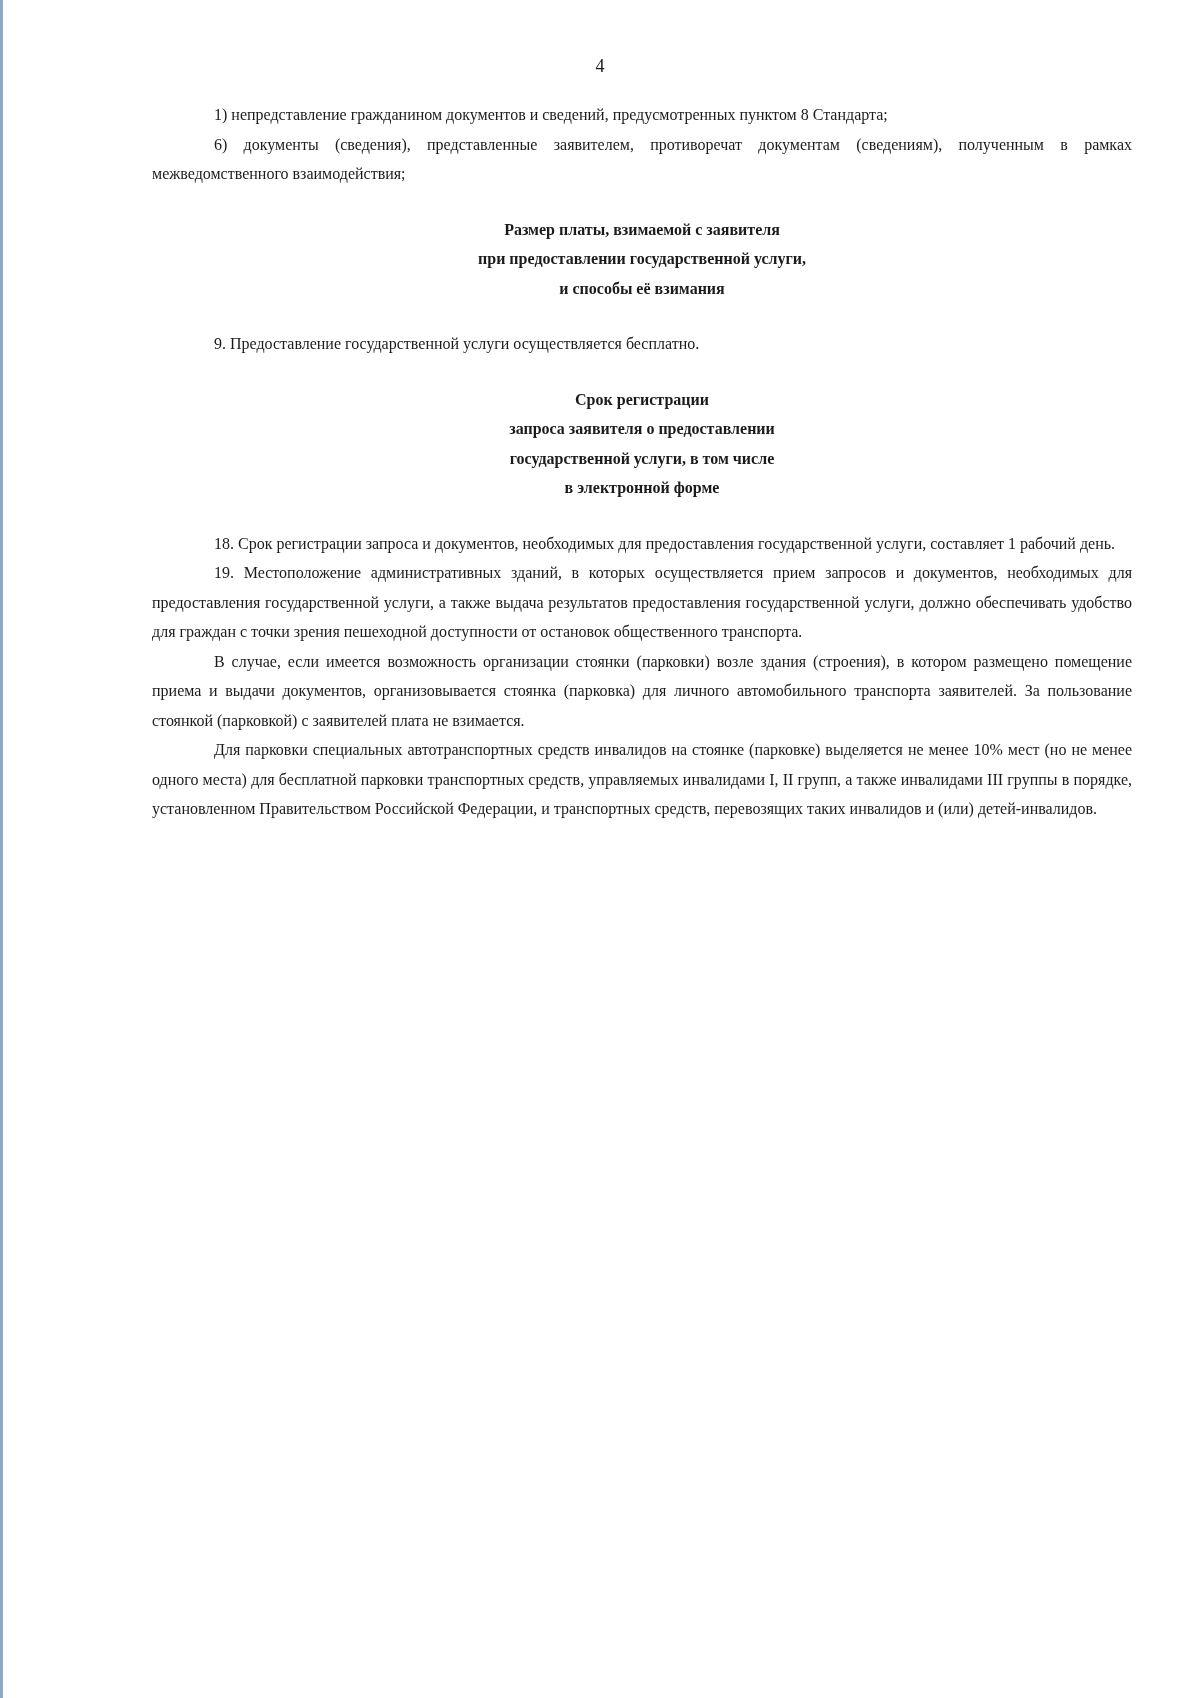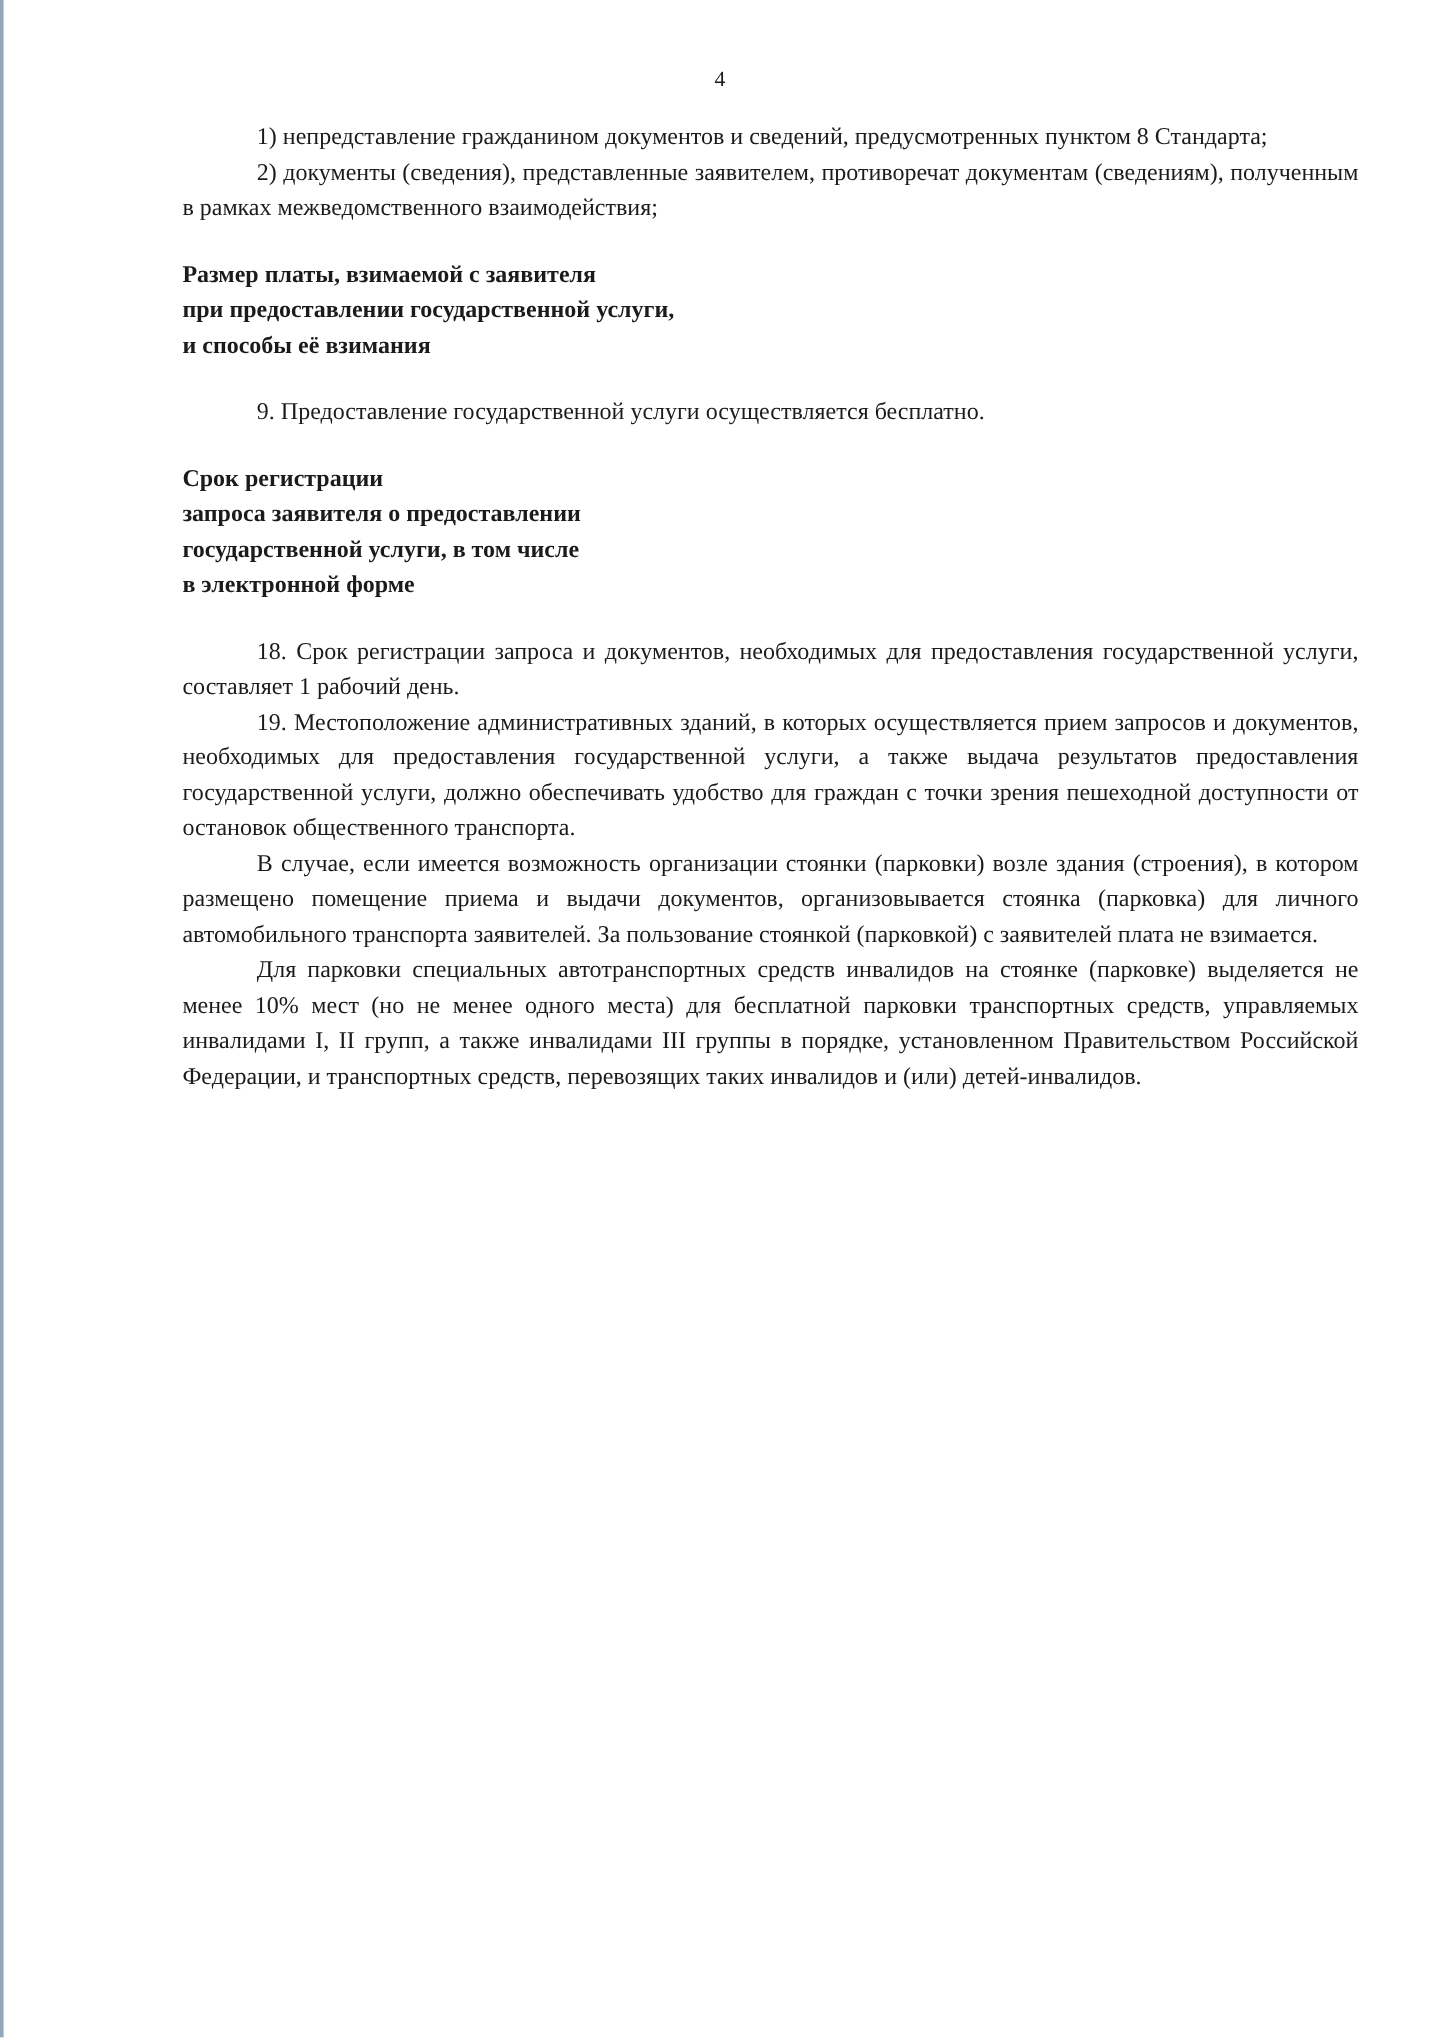--- a/index.html
+++ b/index.html
@@ -24,46 +24,47 @@
     background: #93a7bd;
   }
   .page-number {
     padding-top: 56px;
     text-align: center;
     font-size: 18px;
     line-height: 20px;
   }
   .content {
     padding: 24px 68px 0 152px;
-    font-size: 20px;
+    font-size: 16px;
     line-height: 29.5px;
   }
   .para {
     margin: 0;
     text-align: justify;
     text-indent: 62px;
   }
   .heading {
     margin: 26px 0;
     font-weight: bold;
+    text-align: center;
     text-indent: 0;
     white-space: pre-line;
   }
 </style>
 </head>
 <body>
 
 <div class="page">
   <div class="edge-line"></div>
 
   <div class="page-number">4</div>
 
   <div class="content">
     <p class="para">1) непредставление гражданином документов и сведений, предусмотренных пунктом 8 Стандарта;</p>
-    <p class="para">2) документы (сведения), представленные заявителем, противоречат документам (сведениям), полученным в рамках межведомственного взаимодействия;</p>
+    <p class="para">6) документы (сведения), представленные заявителем, противоречат документам (сведениям), полученным в рамках межведомственного взаимодействия;</p>
 
     <p class="para heading">Размер платы, взимаемой с заявителя
 при предоставлении государственной услуги,
 и способы её взимания</p>
 
     <p class="para">9. Предоставление государственной услуги осуществляется бесплатно.</p>
 
 
 
     <p class="para heading">Срок регистрации

